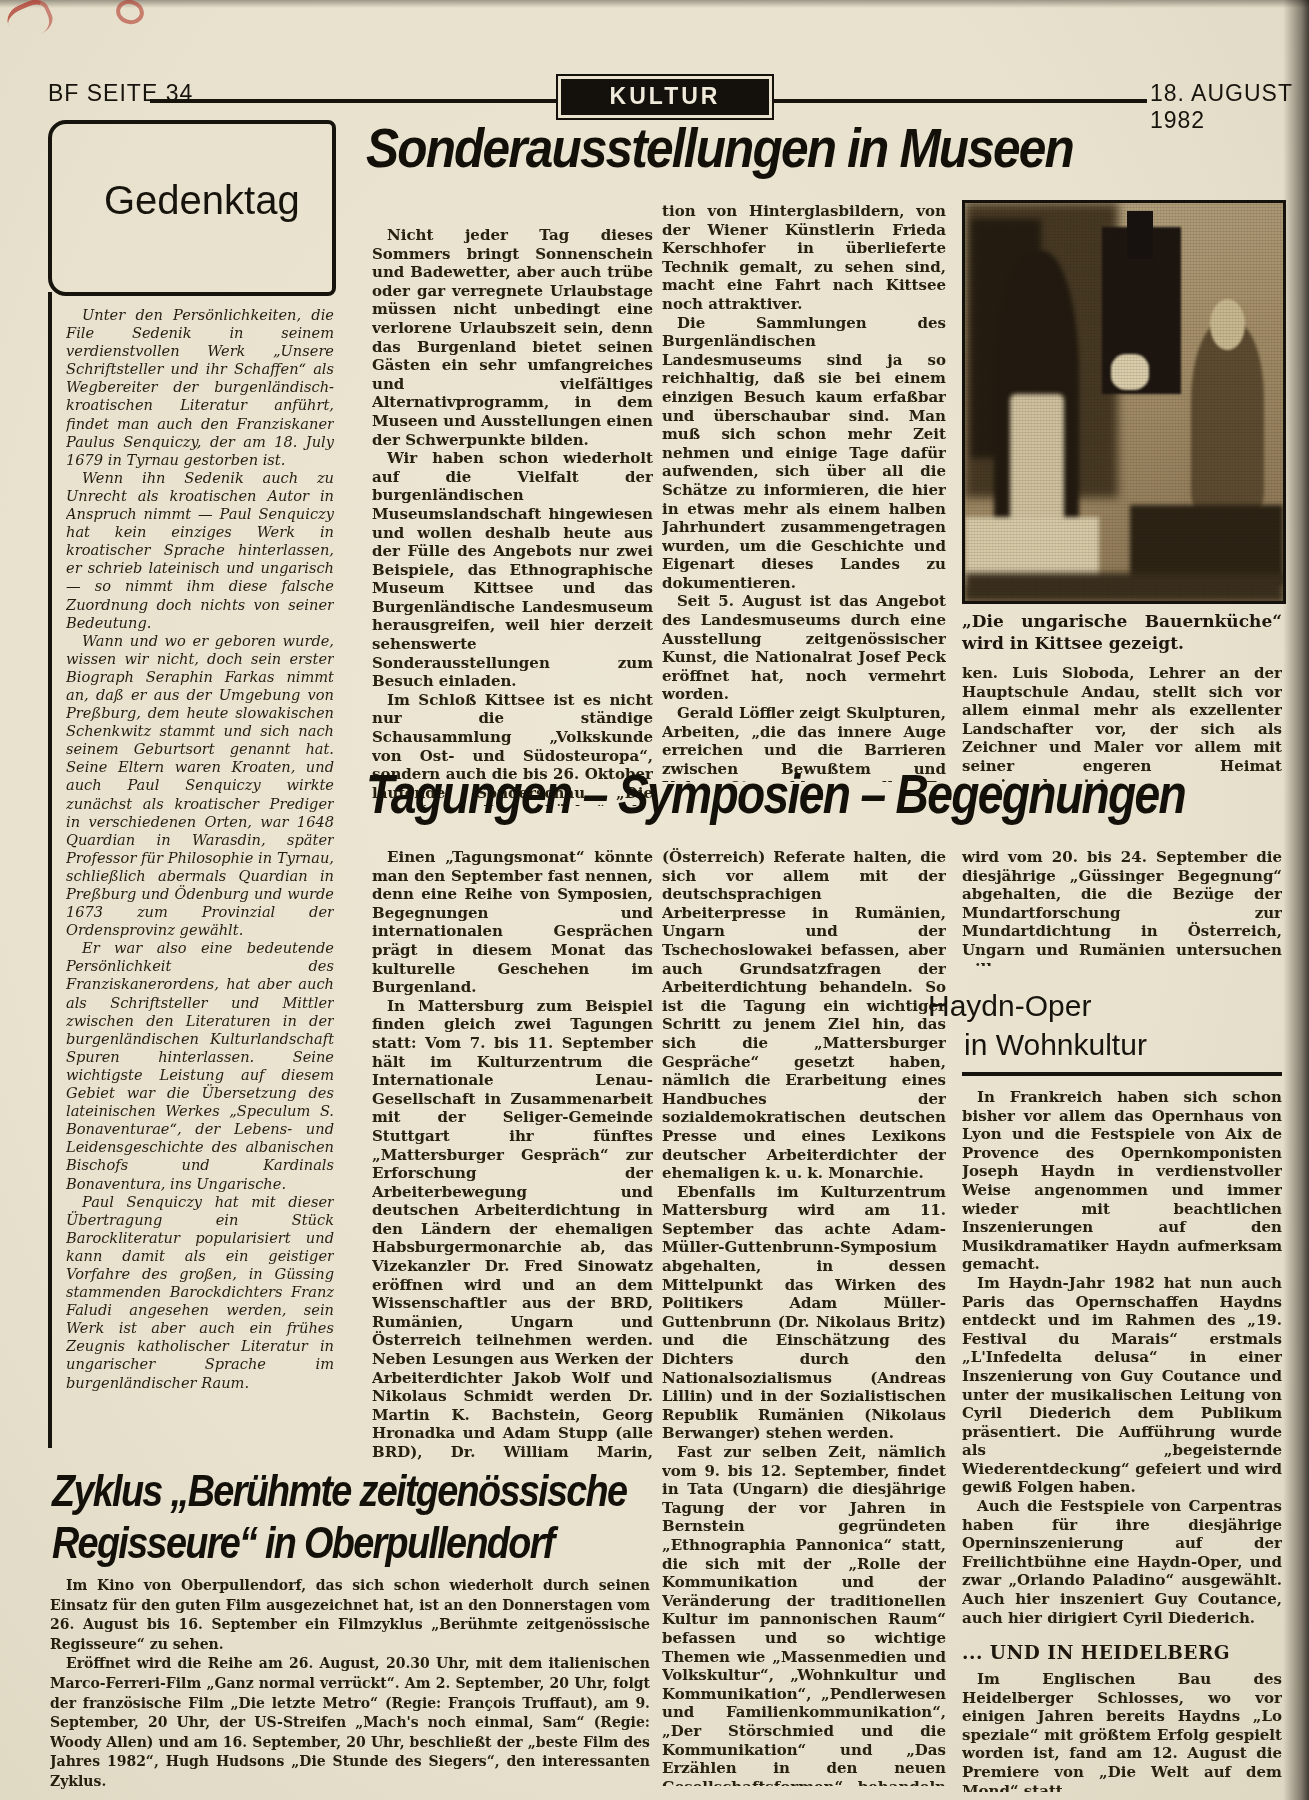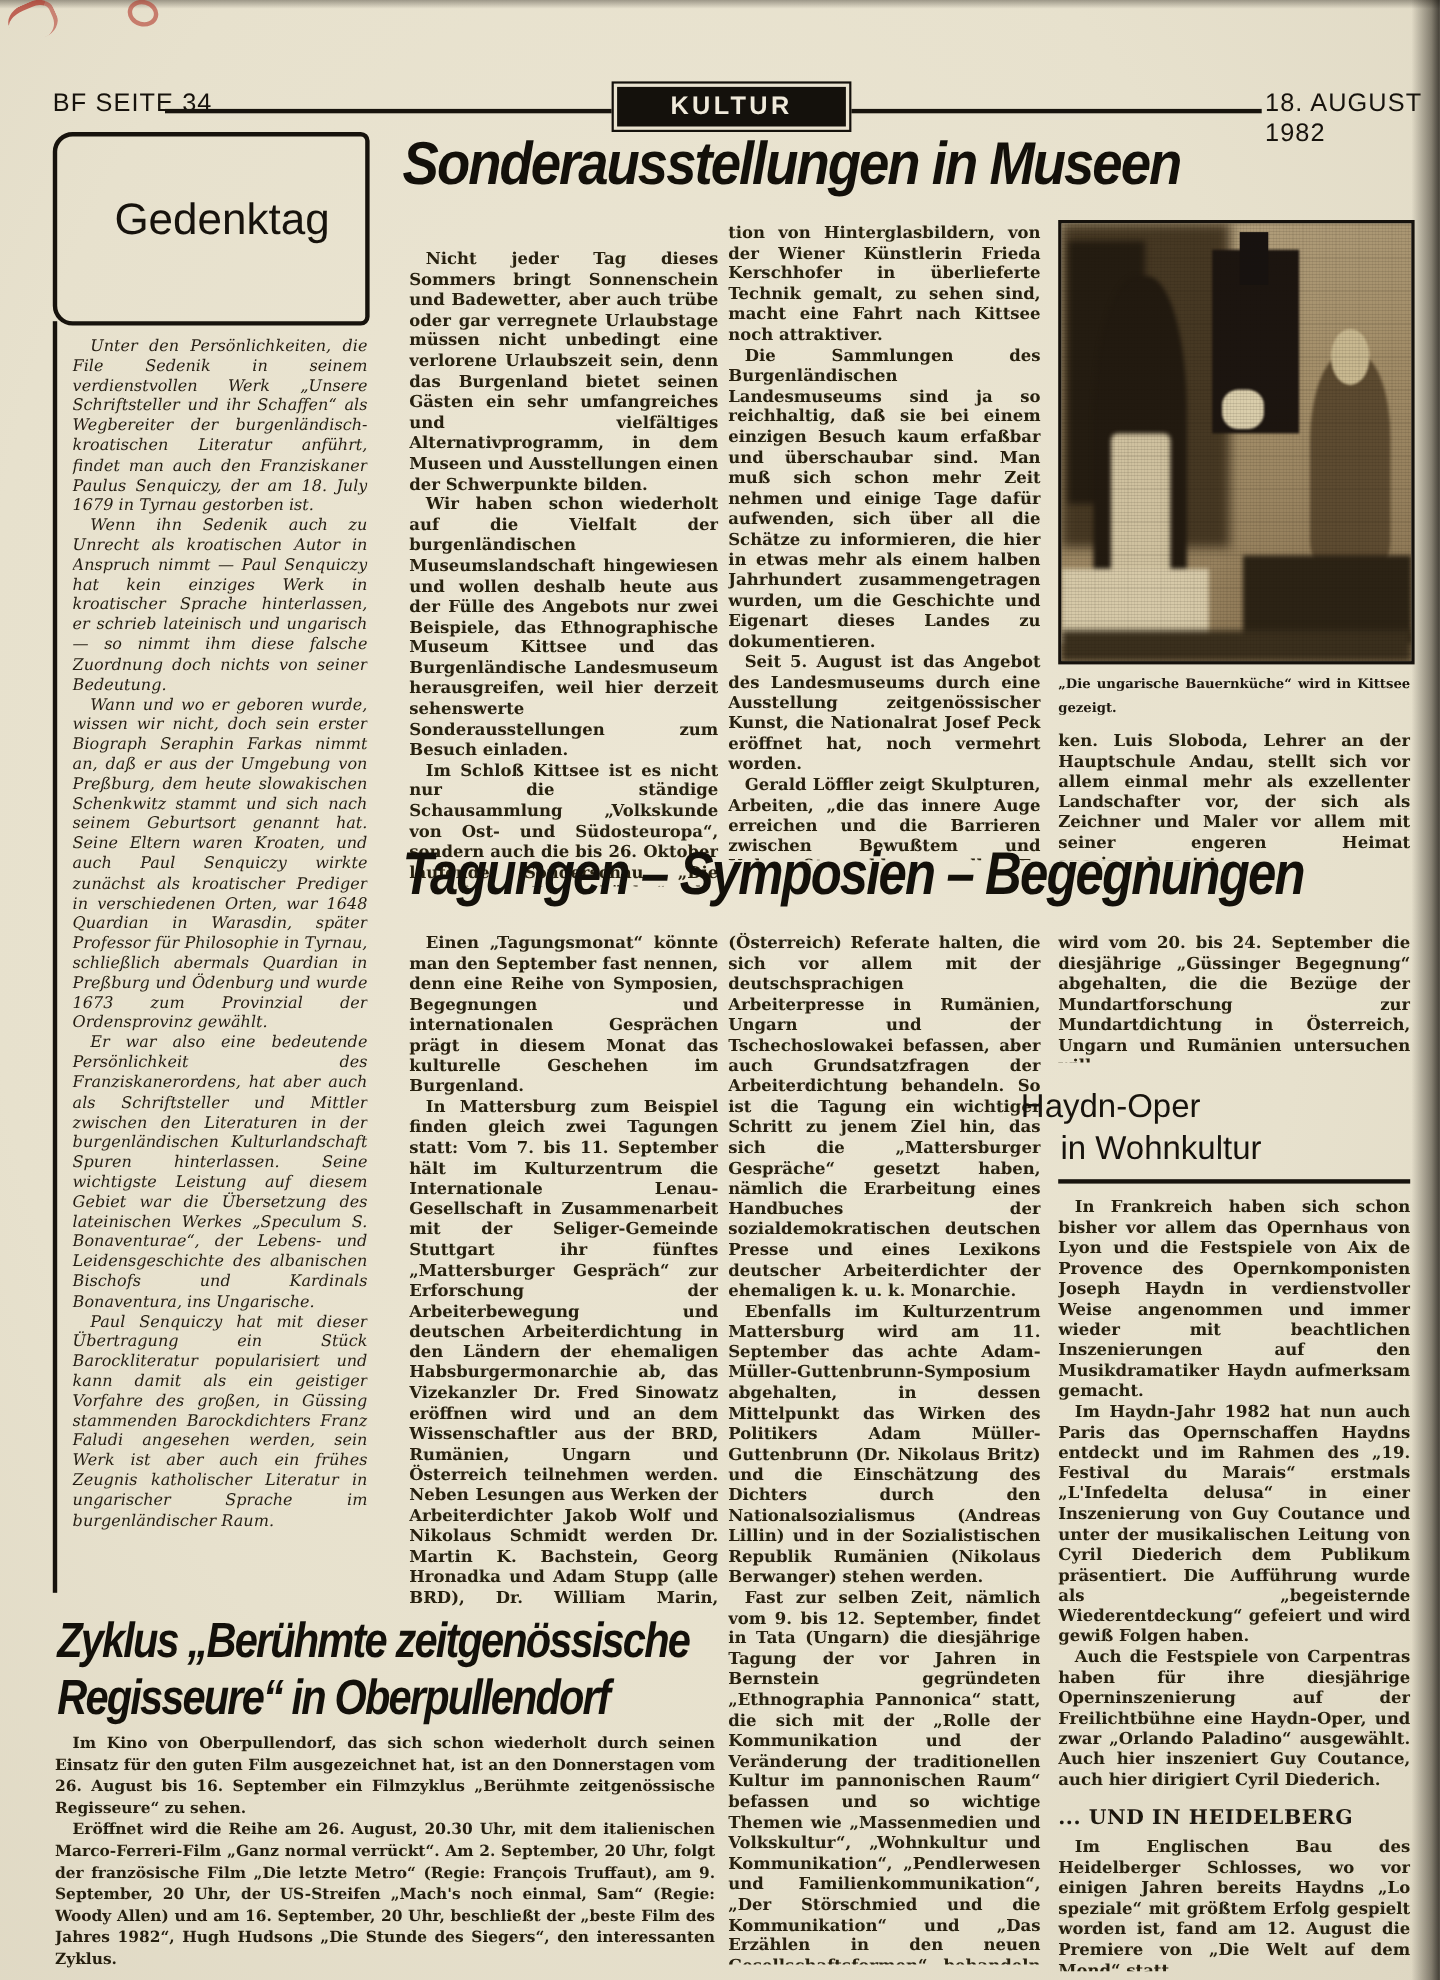--- a/index.html
+++ b/index.html
@@ -23,21 +23,21 @@
   
   .headline{font-family:"Liberation Sans", sans-serif;font-weight:bold;font-style:italic;
         color:#13100a;white-space:nowrap;transform-origin:left top;letter-spacing:-2px;}
   .h-a1{font-size:55px;transform:scaleX(0.90);}
   .h-a2{font-size:55px;transform:scaleX(0.84);}
   .h-a3{font-size:45px;line-height:50px;transform:scaleX(0.84);}
   
   .col{font-size:15px;line-height:18.6px;font-weight:bold;text-align:justify;color:#28210f;overflow:hidden;}
   .col p{margin:0;text-indent:15px;}
   .col p.cont{text-indent:0;}
-  .caption{font-size:12px;line-height:22px;font-weight:bold;text-align:justify;color:#1d170e;}
+  .caption{font-size:17px;line-height:22px;font-weight:bold;text-align:justify;color:#1d170e;}
   .sub-head{font-family:"Liberation Sans", sans-serif;font-size:30px;line-height:39px;color:#17130d;}
   .sub-rule{height:4px;background:#17130d;}
   .small-head{font-weight:bold;font-size:18.5px;letter-spacing:0.5px;color:#1d170e;}
   .a3-text{font-size:14px;line-height:19.6px;font-weight:bold;text-align:justify;color:#251e0e;overflow:hidden;}
   .a3-text p{margin:0;text-indent:16px;}
   
   .photo{border:3px solid #15110c;overflow:hidden;
          background:linear-gradient(155deg,#b6a482 0%,#a38e69 45%,#86704f 100%);}
   .photo div{position:absolute;}
   .ph-wall{left:0;top:0;width:48%;height:74%;background:#463823;filter:blur(5px);}

